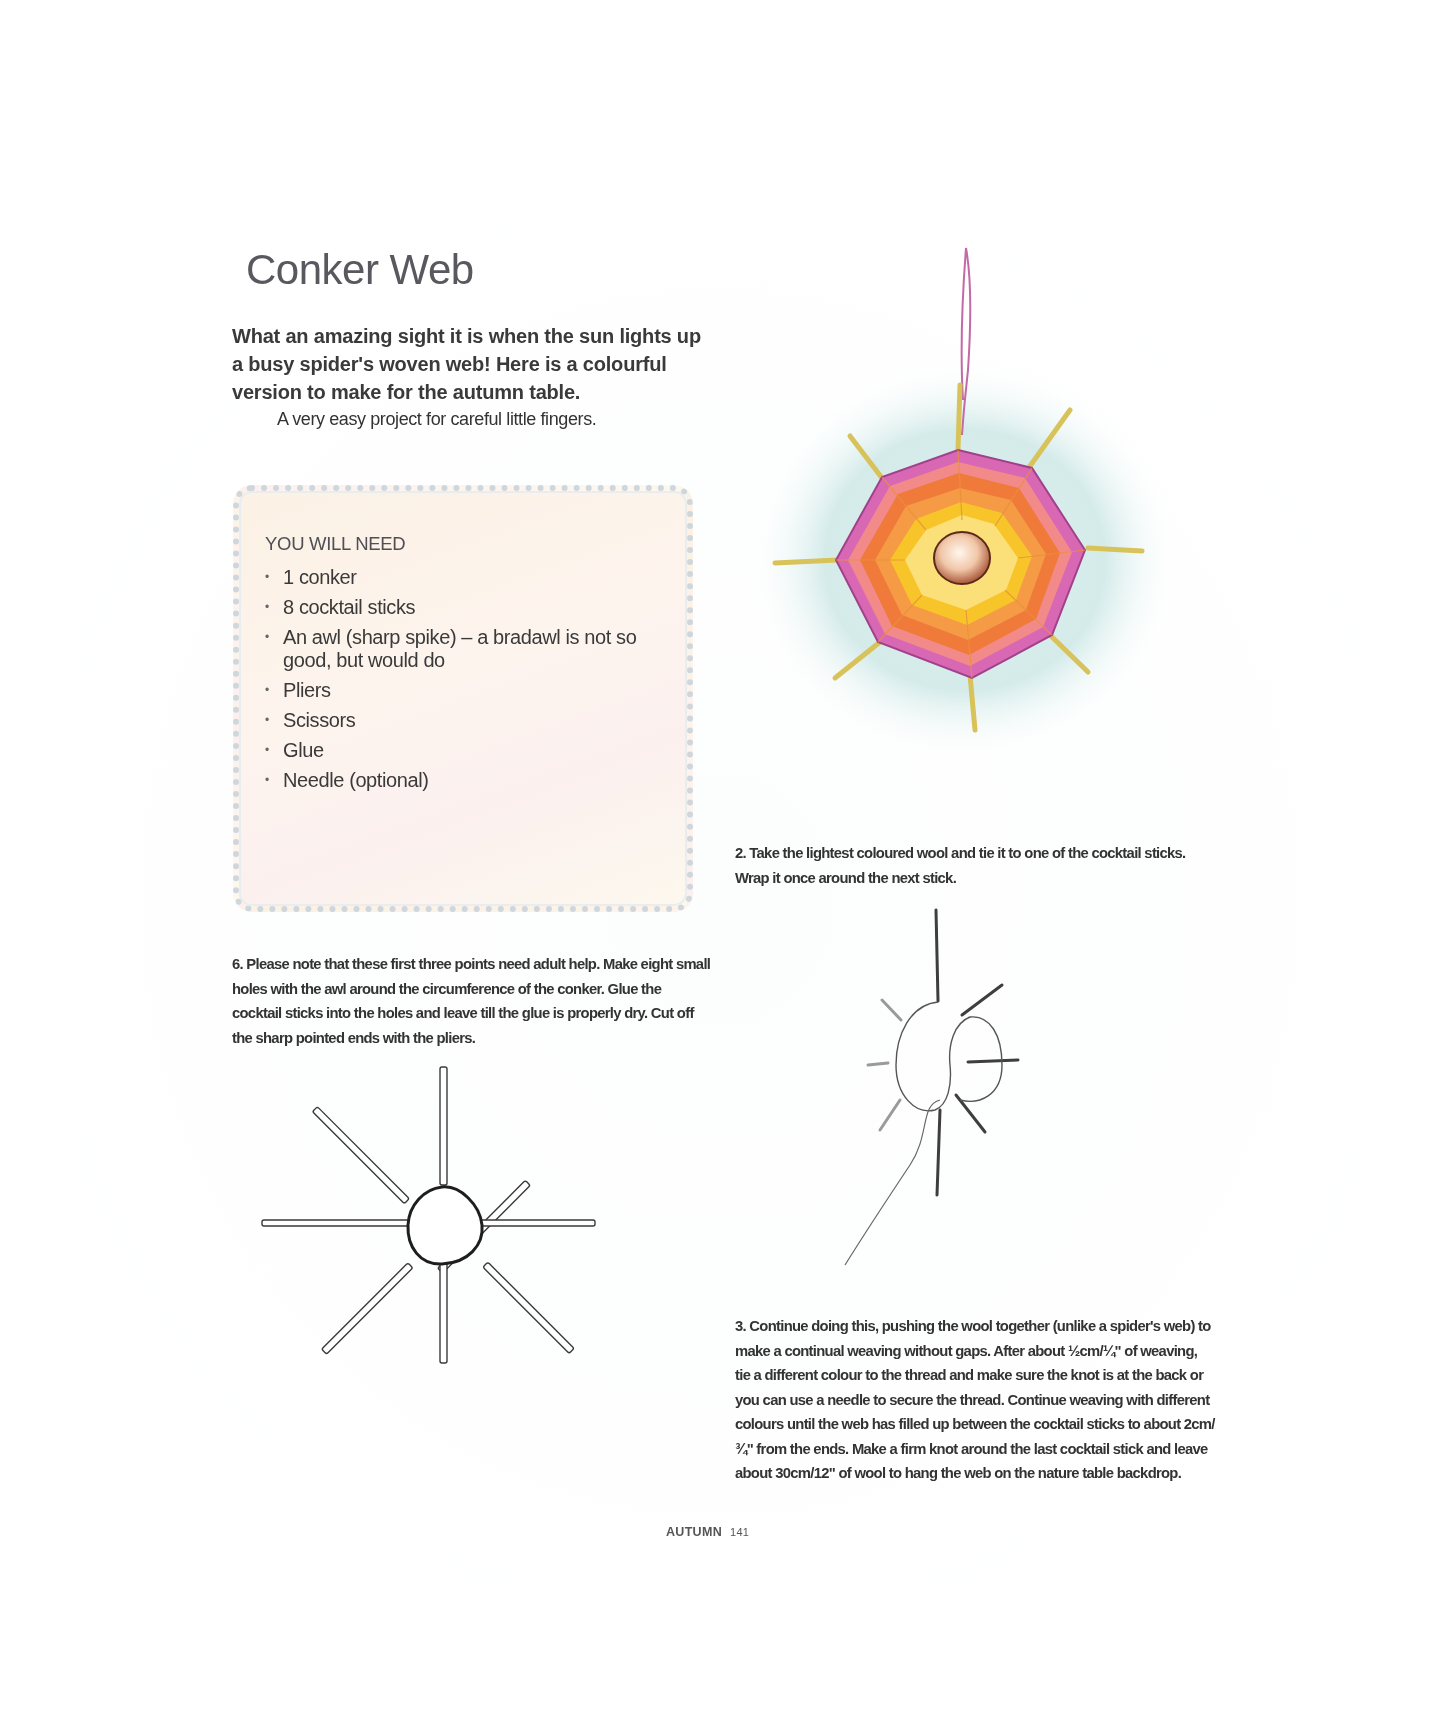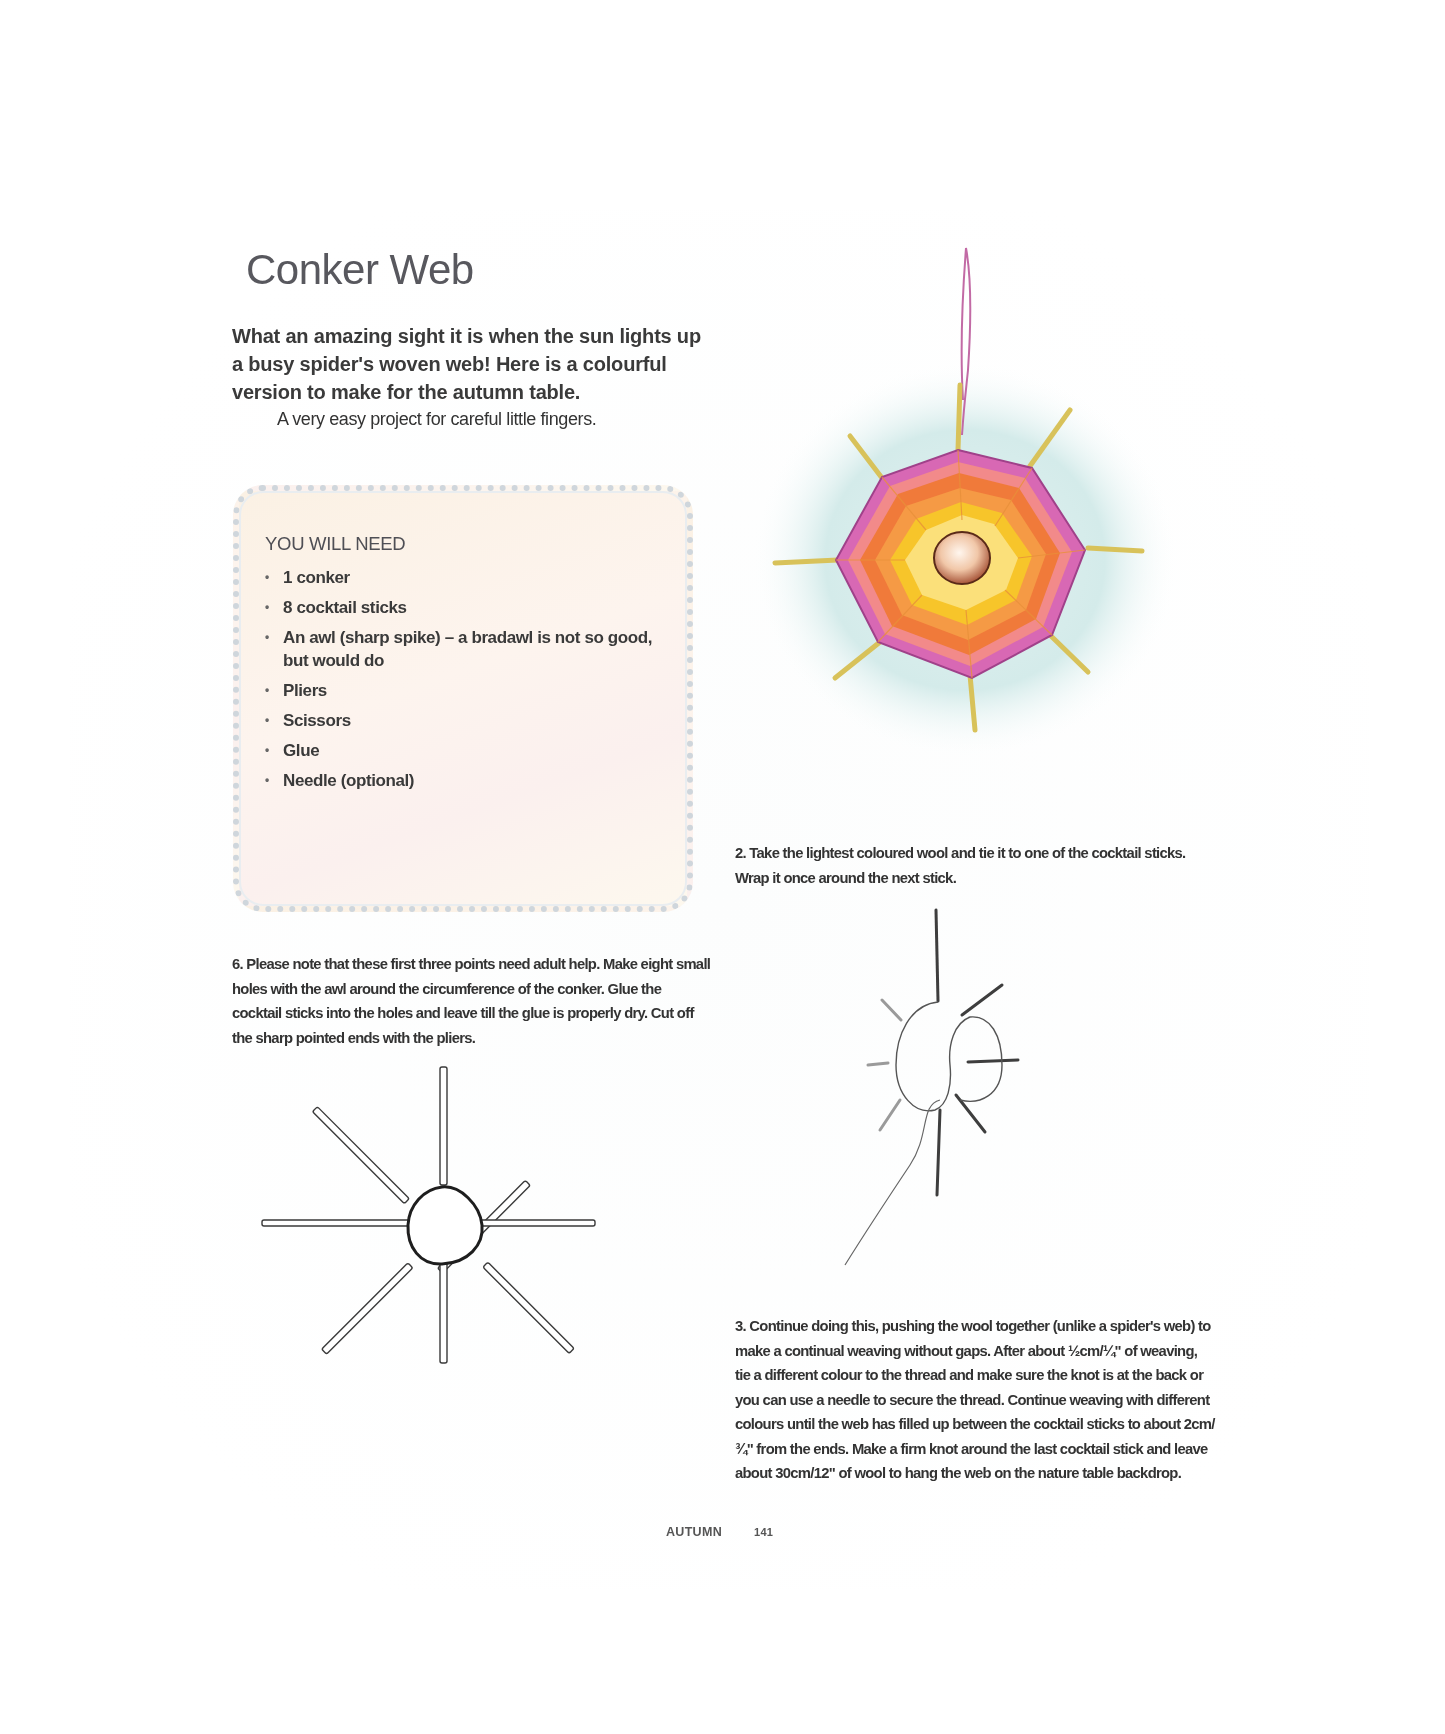--- a/index.html
+++ b/index.html
@@ -7,37 +7,37 @@
          font-family:"Liberation Sans", "DejaVu Sans", sans-serif; color:#2b2b2b; }
   .page-tint { position:absolute; left:70px; top:210px; width:1300px; height:1380px;
                background:radial-gradient(ellipse at center, #fcfdfd 0%, #ffffff 80%); }
   .title { position:absolute; left:232px; top:232px; font-size:42px; font-weight:normal;
            color:#58585e; letter-spacing:-0.5px; margin:14px; }
   .intro { position:absolute; left:232px; top:322px; width:480px; font-size:20px;
            line-height:28px; font-weight:bold; color:#3a3a3a; margin:0; letter-spacing:-0.2px; }
   .intro-sub { position:absolute; left:277px; top:409px; font-size:18px; font-weight:normal;
                color:#333; margin:0; letter-spacing:-0.4px; }
   .need-box { position:absolute; left:233px; top:485px; width:460px; height:427px;
-              border-radius:30px; box-sizing:border-box;
+              border-radius:19px; box-sizing:border-box;
               background:linear-gradient(160deg,#fbf1e4 0%,#fdf4ee 45%,#fbf0ee 70%,#fdf8ee 100%);
               border:6px dotted #cfd6dc; box-shadow:0 0 0 2px #e9edf0 inset; }
   .need-title { position:absolute; left:26px; top:42px; font-size:18.5px; color:#4f4f55;
                 letter-spacing:-0.3px; margin:0; font-weight:normal; }
   .need-list { position:absolute; left:26px; top:75px; width:410px; margin:0; padding:0; list-style:none; }
-  .need-list li { position:relative; padding-left:18px; font-size:17px; font-weight:bold;
+  .need-list li { position:relative; padding-left:18px; font-size:20px; font-weight:normal;
                   color:#3a3a3a; line-height:23px; margin-bottom:7px; letter-spacing:-0.4px; }
   .need-list li::before { content:"•"; position:absolute; left:0; top:0; color:#666; font-size:12px; }
   .step { position:absolute; font-size:14.8px; font-weight:bold; color:#333; line-height:24.5px;
           margin:0; letter-spacing:-0.7px; }
   .step1 { left:232px; top:952px; width:480px; }
   .step2 { left:735px; top:841px; width:480px; }
   .step3 { left:735px; top:1290px; width:480px;margin-top:24px; }
   .footer { position:absolute; left:666px; top:1525px; font-size:12.5px; font-weight:bold;
             color:#555; letter-spacing:0.3px; }
-  .footer .pg { margin-left:32px; font-weight:bold; font-size:11px; }
+  .footer .pg { margin-left:8px; font-weight:normal; font-size:11px; }
   svg { position:absolute; overflow:visible; }
 </style>
 </head>
 <body>
 
 <div class="page-tint"></div>
 
 <h1 class="title">Conker Web</h1>
 <p class="intro">What an amazing sight it is when the sun lights up a busy spider's woven web! Here is a colourful version to make for the autumn table.</p>
 <p class="intro-sub">A very easy project for careful little fingers.</p>

